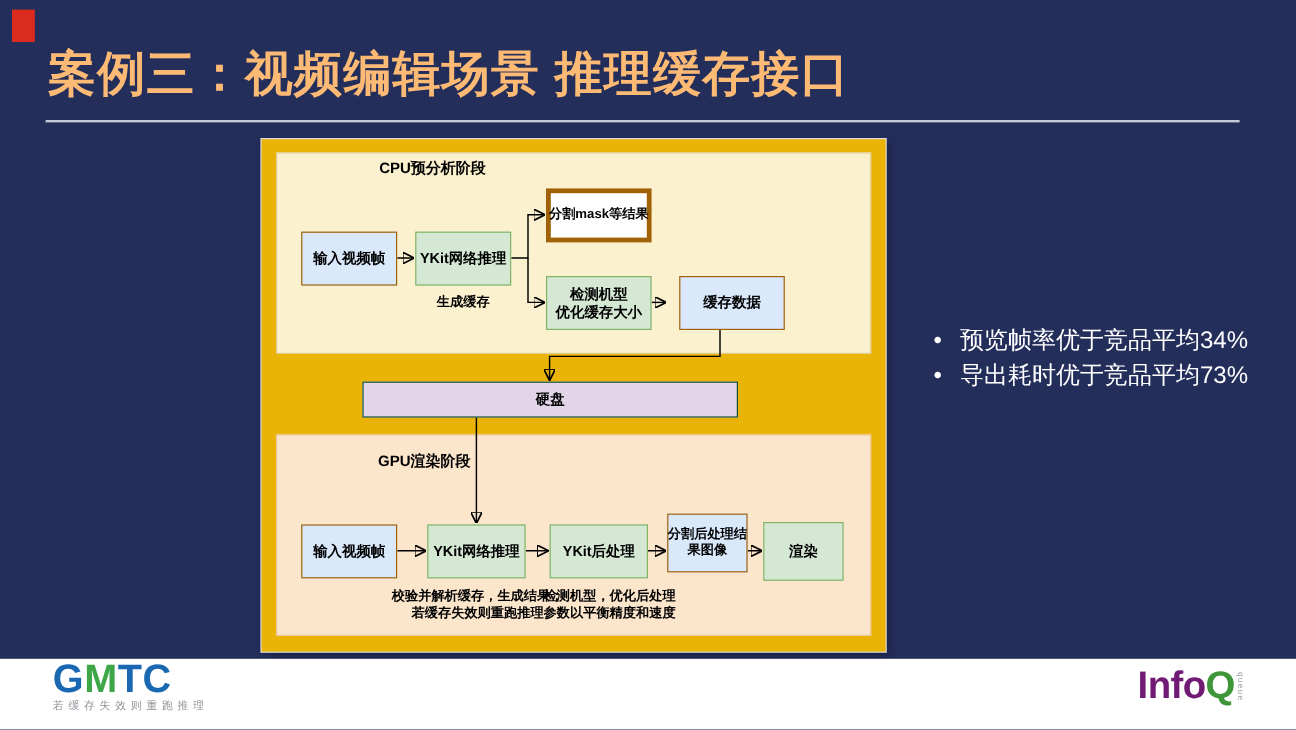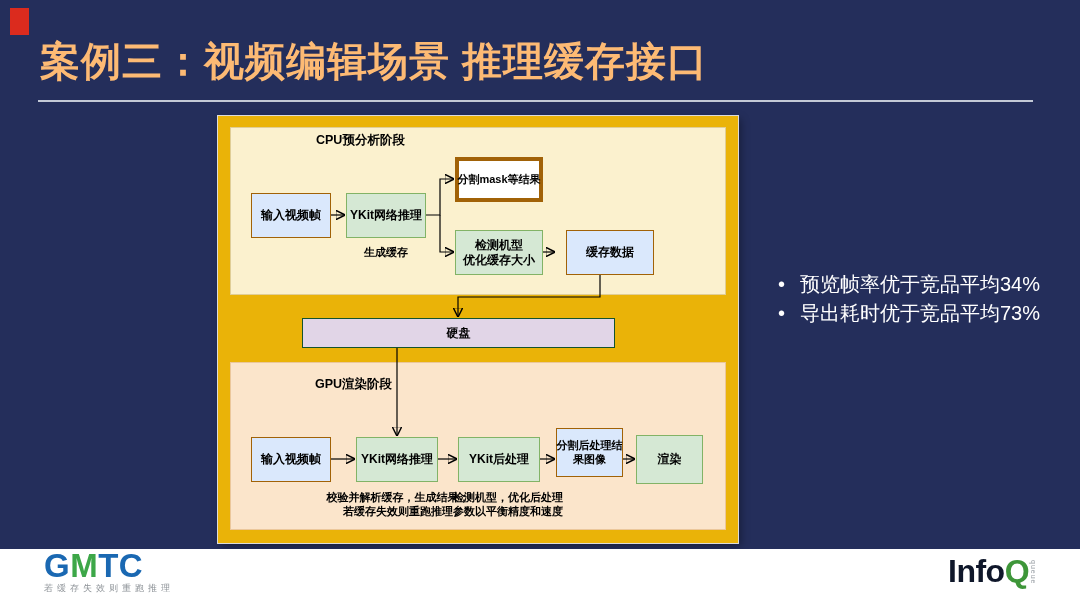--- a/index.html
+++ b/index.html
@@ -44,21 +44,21 @@
 
   
   .footer { position:absolute; left:0; top:549px; width:1080px; height:59px; background:#FFFFFF; }
   .gmtc { position:absolute; left:44px; top:3px; }
   .gmtc-word { font-size:33px; font-weight:800; letter-spacing:0.5px; line-height:28px; }
   .gmtc-word .b { color:#1A68B2; }
   .gmtc-word .g { color:#3DA748; }
   .gmtc-sub { margin-top:2px; font-size:9px; color:#8E9398; letter-spacing:4px; white-space:nowrap; }
   .infoq { position:absolute; left:948px; top:5px; display:flex; align-items:flex-start; }
   .infoq-word { font-size:32px; font-weight:800; line-height:34px; letter-spacing:-0.5px; }
-  .infoq-word .b { color:#0f172a; }
+  .infoq-word .b { color:#701a75; }
   .infoq-word .g { color:#3E9639; }
   .infoq-queue { writing-mode:vertical-rl; font-size:7px; color:#9AA0A6; letter-spacing:1px;
                  margin-left:1px; margin-top:6px; }
 </style>
 </head>
 <body>
 
 <div class="slide">
 
   <div class="red-accent"></div>

